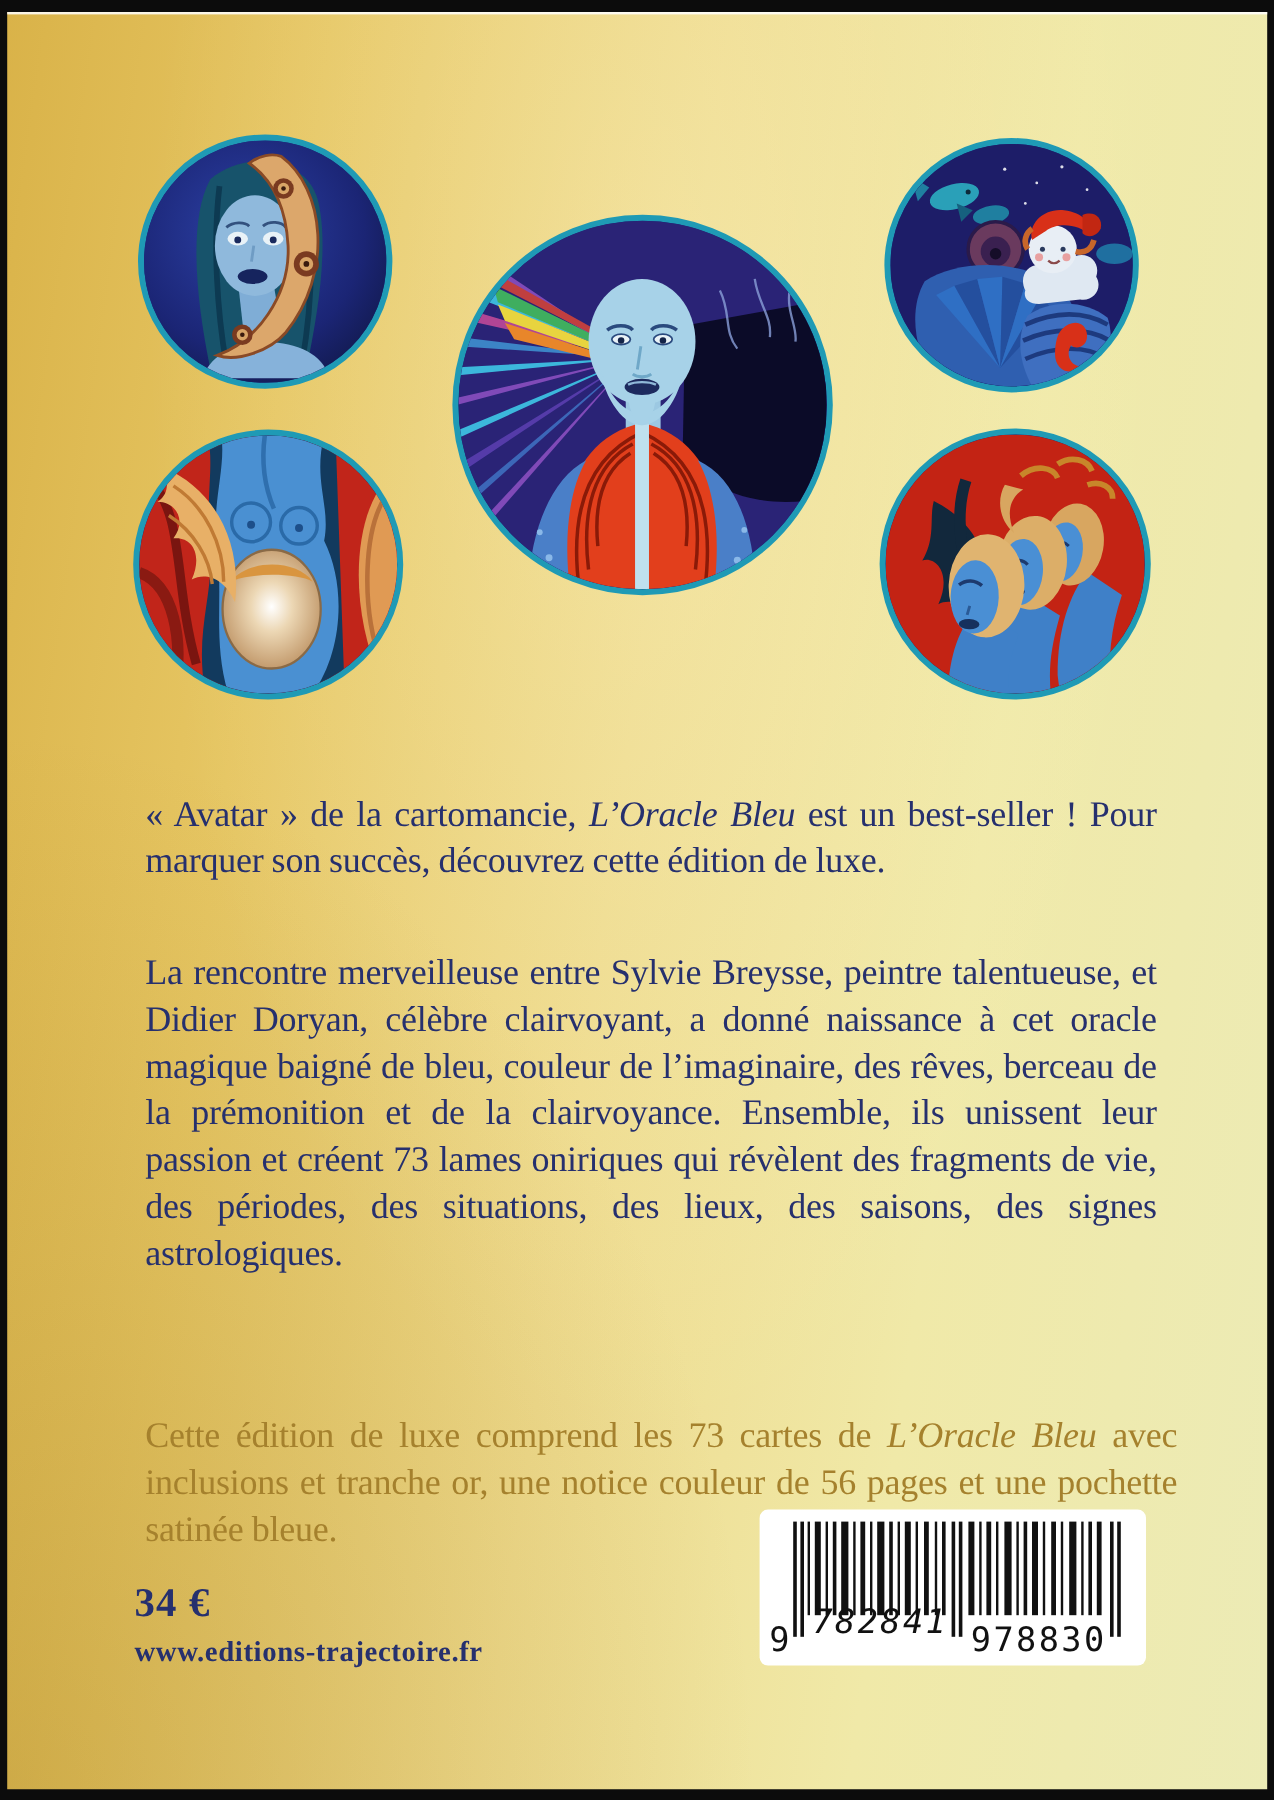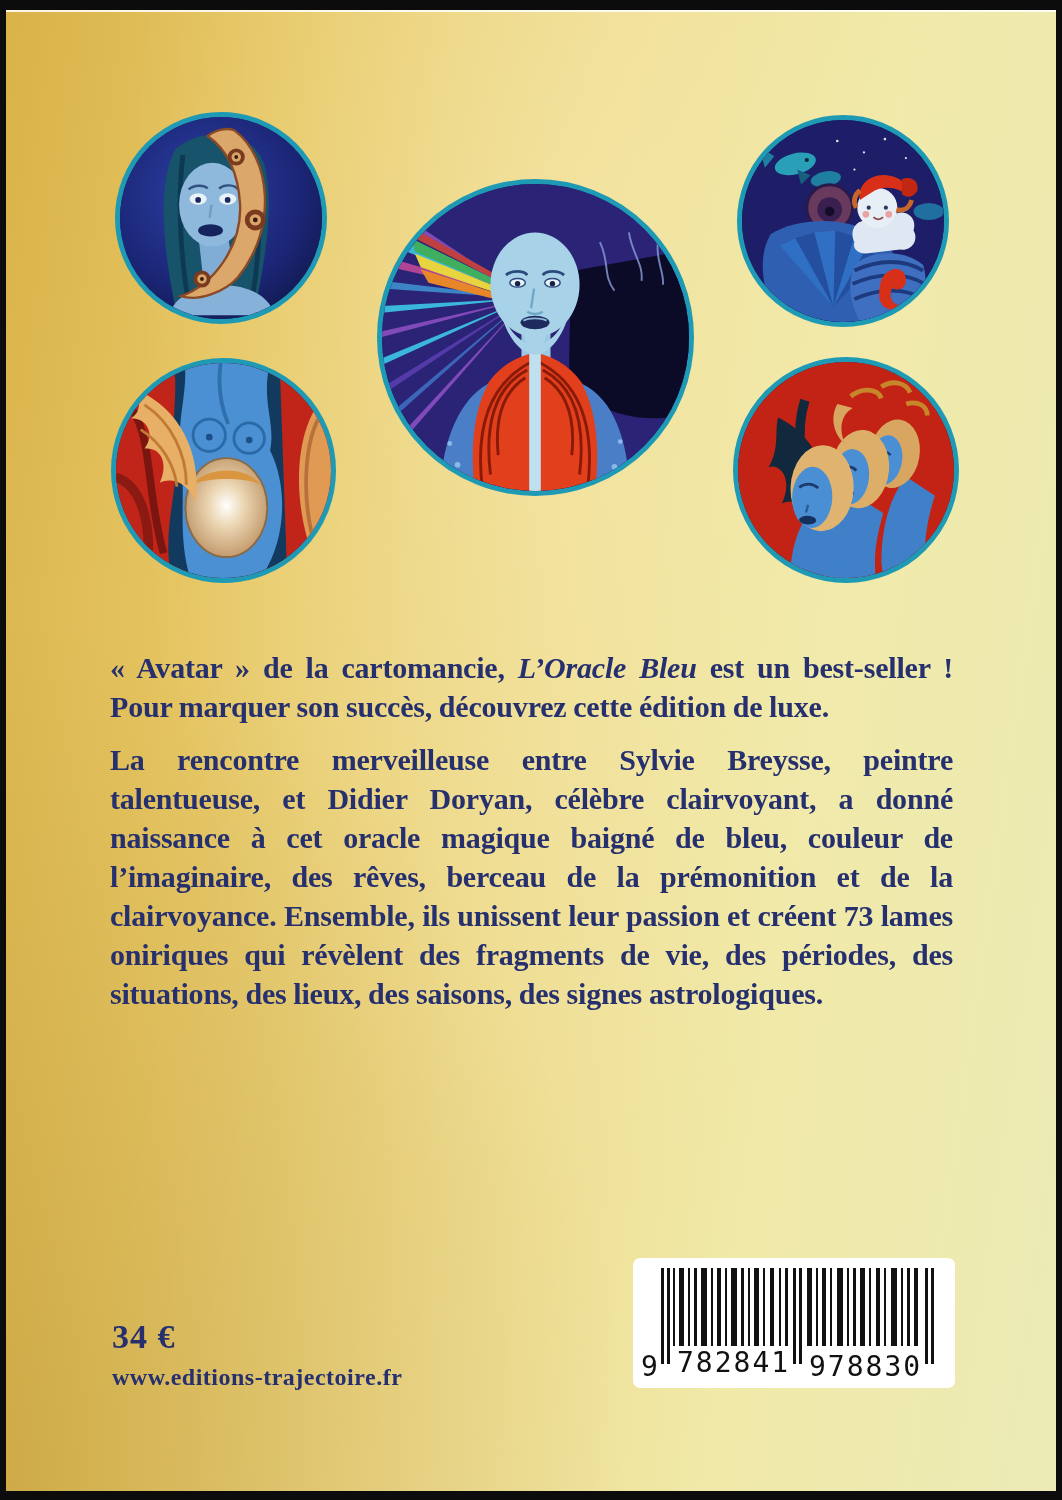--- a/index.html
+++ b/index.html
@@ -33,28 +33,28 @@
   }
   .card svg{display:block;width:100%;height:100%;}
   .c1{left:115px;top:112px;width:212px;height:212px;}
   .c2{left:111px;top:358px;width:225px;height:225px;}
   .c3{left:377px;top:179px;width:317px;height:317px;}
   .c4{left:737px;top:115px;width:212px;height:212px;}
   .c5{left:733px;top:357px;width:226px;height:226px;}
   .txt{
     position:absolute;left:110px;width:843px;
     color:#26306e;
-    font-size:30px;line-height:39px;font-weight:bold;
+    font-size:30px;line-height:39px;font-weight:normal;
     text-align:justify;letter-spacing:-0.2px;word-spacing:-0.5px;
-    margin:0;
+    margin:11px;
   }
   .txt em{font-style:italic;}
   .gold{color:#a5812d;}
   .p1{top:648px;}
-  .p2{top:740px;}
+  .p2{top:780px;}
   .p3{top:1053px;}
   .p4{top:1166px;width:860px;}
   .price{
     position:absolute;left:112px;top:1318px;
     color:#26306e;font-size:34px;font-weight:bold;letter-spacing:1px;
   }
   .website{
     position:absolute;left:112px;top:1364px;
     color:#26306e;font-size:24px;font-weight:bold;letter-spacing:0.5px;
   }
@@ -62,21 +62,21 @@
     position:absolute;left:633px;top:1258px;width:322px;height:130px;
     background:#ffffff;border-radius:7px;
   }
   .barcode-panel svg{position:absolute;inset:0;}
   .bar-digits{
     position:absolute;bottom:6px;left:0;right:0;height:30px;
     font-family:"DejaVu Sans Mono",monospace;
     font-size:28px;color:#111;line-height:30px;
   }
   .bd-lead{position:absolute;left:8px;bottom:0;}
-  .bd-g1{position:absolute;left:44px;width:112px;bottom:4px;text-align:left;letter-spacing:2px;}
+  .bd-g1{position:absolute;left:44px;width:112px;bottom:15px;text-align:left;letter-spacing:2px;font-style:italic;}
   .bd-g2{position:absolute;left:176px;width:112px;bottom:0;letter-spacing:2px;}
 </style>
 </head>
 <body>
 
 <div class="cover">
   <div class="frame"></div>
   <div class="frame-hairline"></div>
 
   <div class="card c1">
@@ -272,20 +272,21 @@
       </g>
       <path d="M104,44 C96,58 100,76 112,86 C104,66 110,54 120,48 Z" fill="#d8a660"></path>
     </svg>
   </div>
 
   <p class="txt p1"><span>« Avatar » de la cartomancie, </span><em>L’Oracle Bleu</em><span> est un best-seller ! Pour marquer son succès, découvrez cette édition de luxe.</span></p>
 
   <p class="txt p2">La rencontre merveilleuse entre Sylvie Breysse, peintre talentueuse, et Didier Doryan, célèbre clairvoyant, a donné naissance à cet oracle magique baigné de bleu, couleur de l’imaginaire, des rêves, berceau de la prémonition et de la clairvoyance. Ensemble, ils unissent leur passion et créent 73 lames oniriques qui révèlent des fragments de vie, des périodes, des situations, des lieux, des saisons, des signes astrologiques.</p>
 
 
+  <p class="txt p4 gold"><span>Cette édition de luxe comprend les 73 cartes de </span><em>L’Oracle Bleu</em><span> avec inclusions et tranche or, une notice couleur de 56 pages et une pochette satinée bleue.</span></p>
 
   <div class="price">34 €</div>
   <div class="website">www.editions-trajectoire.fr</div>
 
   <div class="barcode-panel">
     <svg viewBox="0 0 322 130">
       <g fill="#111">
         <rect x="28" y="10" width="3" height="96"></rect>
           <rect x="34" y="10" width="3" height="96"></rect>
         <rect x="40" y="10" width="2" height="78"></rect>

